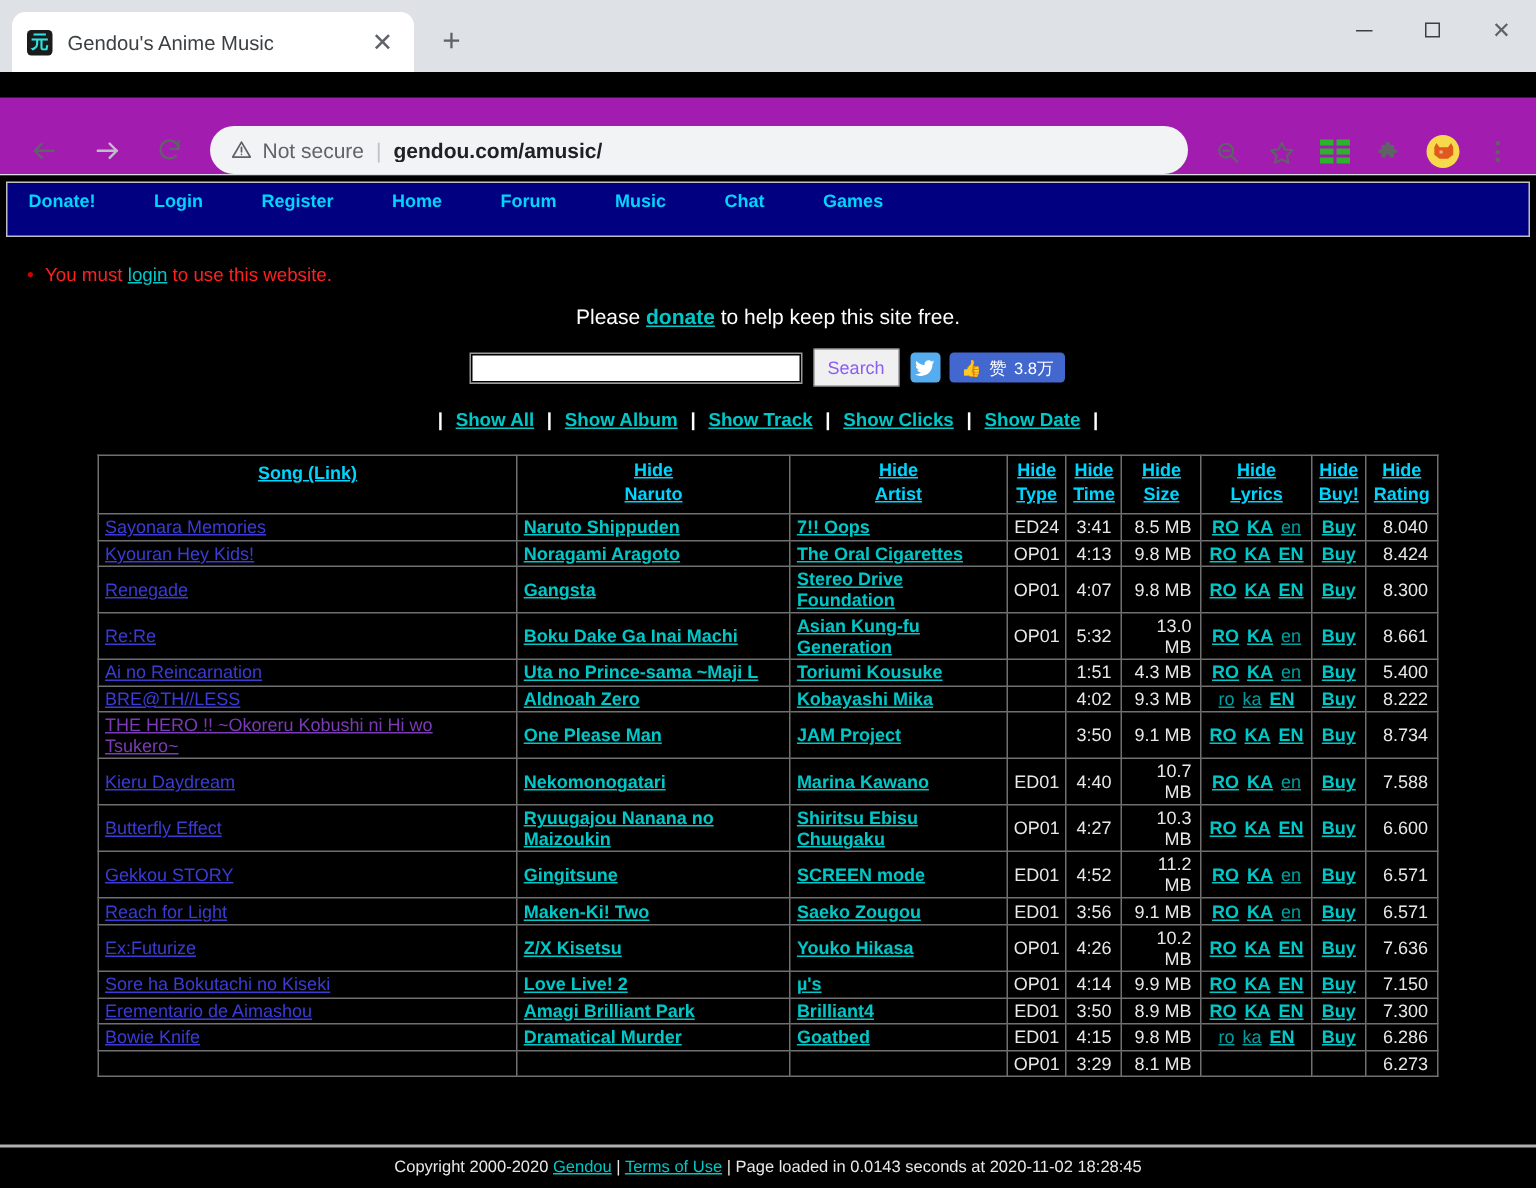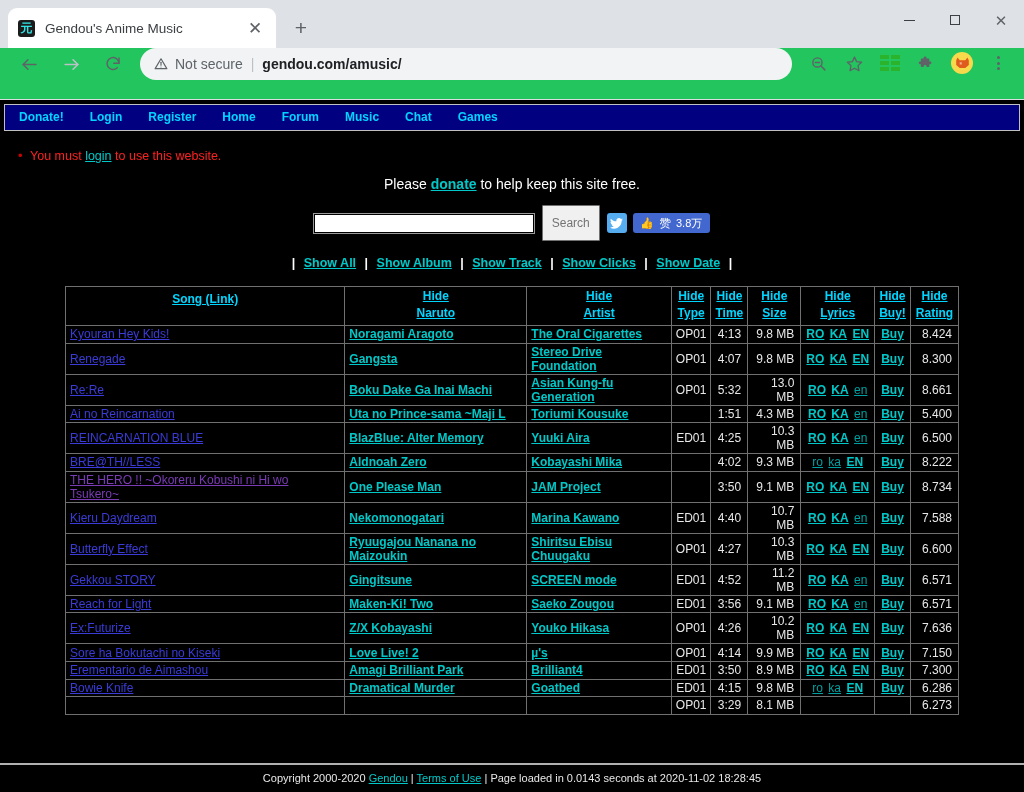--- a/index.html
+++ b/index.html
@@ -43,22 +43,22 @@
     border-radius: 50%;
   }
   .wincontrols { position:absolute; right:0; top:0; height: 48px; display:flex; }
   .wc { width: 46px; height: 40px; display:flex; align-items:center; justify-content:center; color:#3c4043; font-size: 13px; }
   .wc.min { align-items: center; }
   .wc .bar { width: 11px; height: 1px; background:#3c4043; }
   .wc .sq { width: 10px; height: 10px; border: 1.4px solid #3c4043; }
   .wc .xx { font-size: 15px; line-height: 1; color:#5f6368; }
 
   .toolbar {
-    height: 52px; background: #22c55e; display: flex; align-items: flex-start; padding: 0 8px;
-    flex: 0 0 52px; border-bottom: 1px solid #dadce0;
+    height: 52px; background: #a21caf; display: flex; align-items: flex-end; padding: 0 8px;
+    flex: 0 0 52px; border-bottom: 1px solid #dadce0; margin-top: 17px;
   }
   .navbtn {
     width: 32px; height: 32px; margin: 0 5px; display:flex; align-items:center; justify-content:center;
     color: #5f6368; border-radius: 50%;
   }
   .navbtn.fwd { color: #bdc1c6; }
   .navbtn svg { display:block; }
   .omnibox {
     flex: 1; height: 32px; background: #f1f3f4; border-radius: 16px; margin: 0 8px 0 6px;
     display: flex; align-items: center; padding: 0 14px; min-width: 0;
@@ -81,21 +81,21 @@
   .dots { display:flex; flex-direction:column; gap:2.5px; align-items:center; }
   .dots i { width: 3px; height: 3px; border-radius:50%; background:#5f6368; display:block; }
 
   
   .page {
     flex: 1; background: #000; color: #fff; overflow: hidden; position: relative;
     font-family: "Liberation Sans", sans-serif;
   }
   .navbar {
     margin: 4px 4px 0 4px; background: #000080; border: 1px solid #c0c0c0;
-    padding: 5px 8px 6px 8px; display: flex; gap: 0;
+    padding: 5px 8px 16px 8px; display: flex; gap: 13px;
   }
   .navbar a {
     color: #00d5ff; font-size: 12px; font-weight: bold; text-decoration: none;
     padding: 0 14px 0 0; margin-right: 12px; white-space: nowrap;
   }
   .navbar a:first-child { margin-left: 6px; }
 
   .notice {
     margin: 18px 0 0 0; padding-left: 30px; list-style: none;
   }
@@ -115,22 +115,22 @@
 
   .searchrow {
     margin-top: 13px; display: flex; align-items: center; justify-content: center; gap: 0;
   }
   .searchinput {
     width: 220px; height: 19px; border: 1px solid #000; background: #fff;
     outline: 1px solid #9a9a9a; font-size: 12px; padding: 0 3px; color:#000;
     font-family: "Liberation Sans", sans-serif;
   }
   .searchbtn {
-    margin-left: 8px; height: 36px; background: #f0f0f0; border: 1px solid #707070;
-    font-size: 12px; padding: 0 9px; color: #737373; font-family: "Liberation Sans", sans-serif;
+    margin-left: 8px; height: 26px; background: #f0f0f0; border: 1px solid #707070;
+    font-size: 12px; padding: 0 9px; color: #8b5cf6; font-family: "Liberation Sans", sans-serif;
     border-radius: 1px;
   }
   .twitter-btn {
     margin-left: 7px; width: 20px; height: 20px; background: #55acee; border-radius: 3px;
     display:flex; align-items:center; justify-content:center; color:#fff; font-size: 12px;
   }
   .fb-like {
     margin-left: 6px; height: 20px; background: #4267ce; border-radius: 3px;
     display:flex; align-items:center; padding: 0 8px; gap: 5px; color:#fff; font-size: 11.5px;
   }
@@ -345,20 +345,31 @@
             <th class="col-type"><a href="#" class="hide">Hide</a><a href="#">Type</a></th>
             <th class="col-time"><a href="#" class="hide">Hide</a><a href="#">Time</a></th>
             <th class="col-size"><a href="#" class="hide">Hide</a><a href="#">Size</a></th>
             <th class="col-lyrics"><a href="#" class="hide">Hide</a><a href="#">Lyrics</a></th>
             <th class="col-buy"><a href="#" class="hide">Hide</a><a href="#">Buy!</a></th>
             <th class="col-rating"><a href="#" class="hide">Hide</a><a href="#">Rating</a></th>
           </tr>
         </thead>
         <tbody id="results-body">
             <tr>
+              <td class="song"><a href="#">Sayonara Memories</a></td>
+              <td class="anime"><a href="#">Naruto Shippuden</a></td>
+              <td class="artist"><a href="#">7!! Oops</a></td>
+              <td class="type">ED24</td>
+              <td class="time">3:41</td>
+              <td class="size">8.5 MB</td>
+              <td class="lyrics"><a href="#">RO</a> <a href="#">KA</a> <a href="#" class="dim">en</a></td>
+              <td class="buy"><a href="#">Buy</a></td>
+              <td class="rating">8.040</td>
+            </tr>
+            <tr>
               <td class="song"><a href="#">Kyouran Hey Kids!</a></td>
               <td class="anime"><a href="#">Noragami Aragoto</a></td>
               <td class="artist"><a href="#">The Oral Cigarettes</a></td>
               <td class="type">OP01</td>
               <td class="time">4:13</td>
               <td class="size">9.8 MB</td>
               <td class="lyrics"><a href="#">RO</a> <a href="#">KA</a> <a href="#">EN</a></td>
               <td class="buy"><a href="#">Buy</a></td>
               <td class="rating">8.424</td>
             </tr>
@@ -389,31 +400,20 @@
               <td class="anime"><a href="#">Uta no Prince-sama ~Maji L</a></td>
               <td class="artist"><a href="#">Toriumi Kousuke</a></td>
               <td class="type"></td>
               <td class="time">1:51</td>
               <td class="size">4.3 MB</td>
               <td class="lyrics"><a href="#">RO</a> <a href="#">KA</a> <a href="#" class="dim">en</a></td>
               <td class="buy"><a href="#">Buy</a></td>
               <td class="rating">5.400</td>
             </tr>
             <tr>
-              <td class="song"><a href="#">REINCARNATION BLUE</a></td>
-              <td class="anime"><a href="#">BlazBlue: Alter Memory</a></td>
-              <td class="artist"><a href="#">Yuuki Aira</a></td>
-              <td class="type">ED01</td>
-              <td class="time">4:25</td>
-              <td class="size">10.3 MB</td>
-              <td class="lyrics"><a href="#">RO</a> <a href="#">KA</a> <a href="#" class="dim">en</a></td>
-              <td class="buy"><a href="#">Buy</a></td>
-              <td class="rating">6.500</td>
-            </tr>
-            <tr>
               <td class="song"><a href="#">BRE@TH//LESS</a></td>
               <td class="anime"><a href="#">Aldnoah Zero</a></td>
               <td class="artist"><a href="#">Kobayashi Mika</a></td>
               <td class="type"></td>
               <td class="time">4:02</td>
               <td class="size">9.3 MB</td>
               <td class="lyrics"><a href="#" class="dim">ro</a> <a href="#" class="dim">ka</a> <a href="#">EN</a></td>
               <td class="buy"><a href="#">Buy</a></td>
               <td class="rating">8.222</td>
             </tr>
@@ -467,21 +467,21 @@
               <td class="artist"><a href="#">Saeko Zougou</a></td>
               <td class="type">ED01</td>
               <td class="time">3:56</td>
               <td class="size">9.1 MB</td>
               <td class="lyrics"><a href="#">RO</a> <a href="#">KA</a> <a href="#" class="dim">en</a></td>
               <td class="buy"><a href="#">Buy</a></td>
               <td class="rating">6.571</td>
             </tr>
             <tr>
               <td class="song"><a href="#">Ex:Futurize</a></td>
-              <td class="anime"><a href="#">Z/X Kobayashi</a></td>
+              <td class="anime"><a href="#">Z/X Kisetsu</a></td>
               <td class="artist"><a href="#">Youko Hikasa</a></td>
               <td class="type">OP01</td>
               <td class="time">4:26</td>
               <td class="size">10.2 MB</td>
               <td class="lyrics"><a href="#">RO</a> <a href="#">KA</a> <a href="#">EN</a></td>
               <td class="buy"><a href="#">Buy</a></td>
               <td class="rating">7.636</td>
             </tr>
             <tr>
               <td class="song"><a href="#">Sore ha Bokutachi no Kiseki</a></td>

